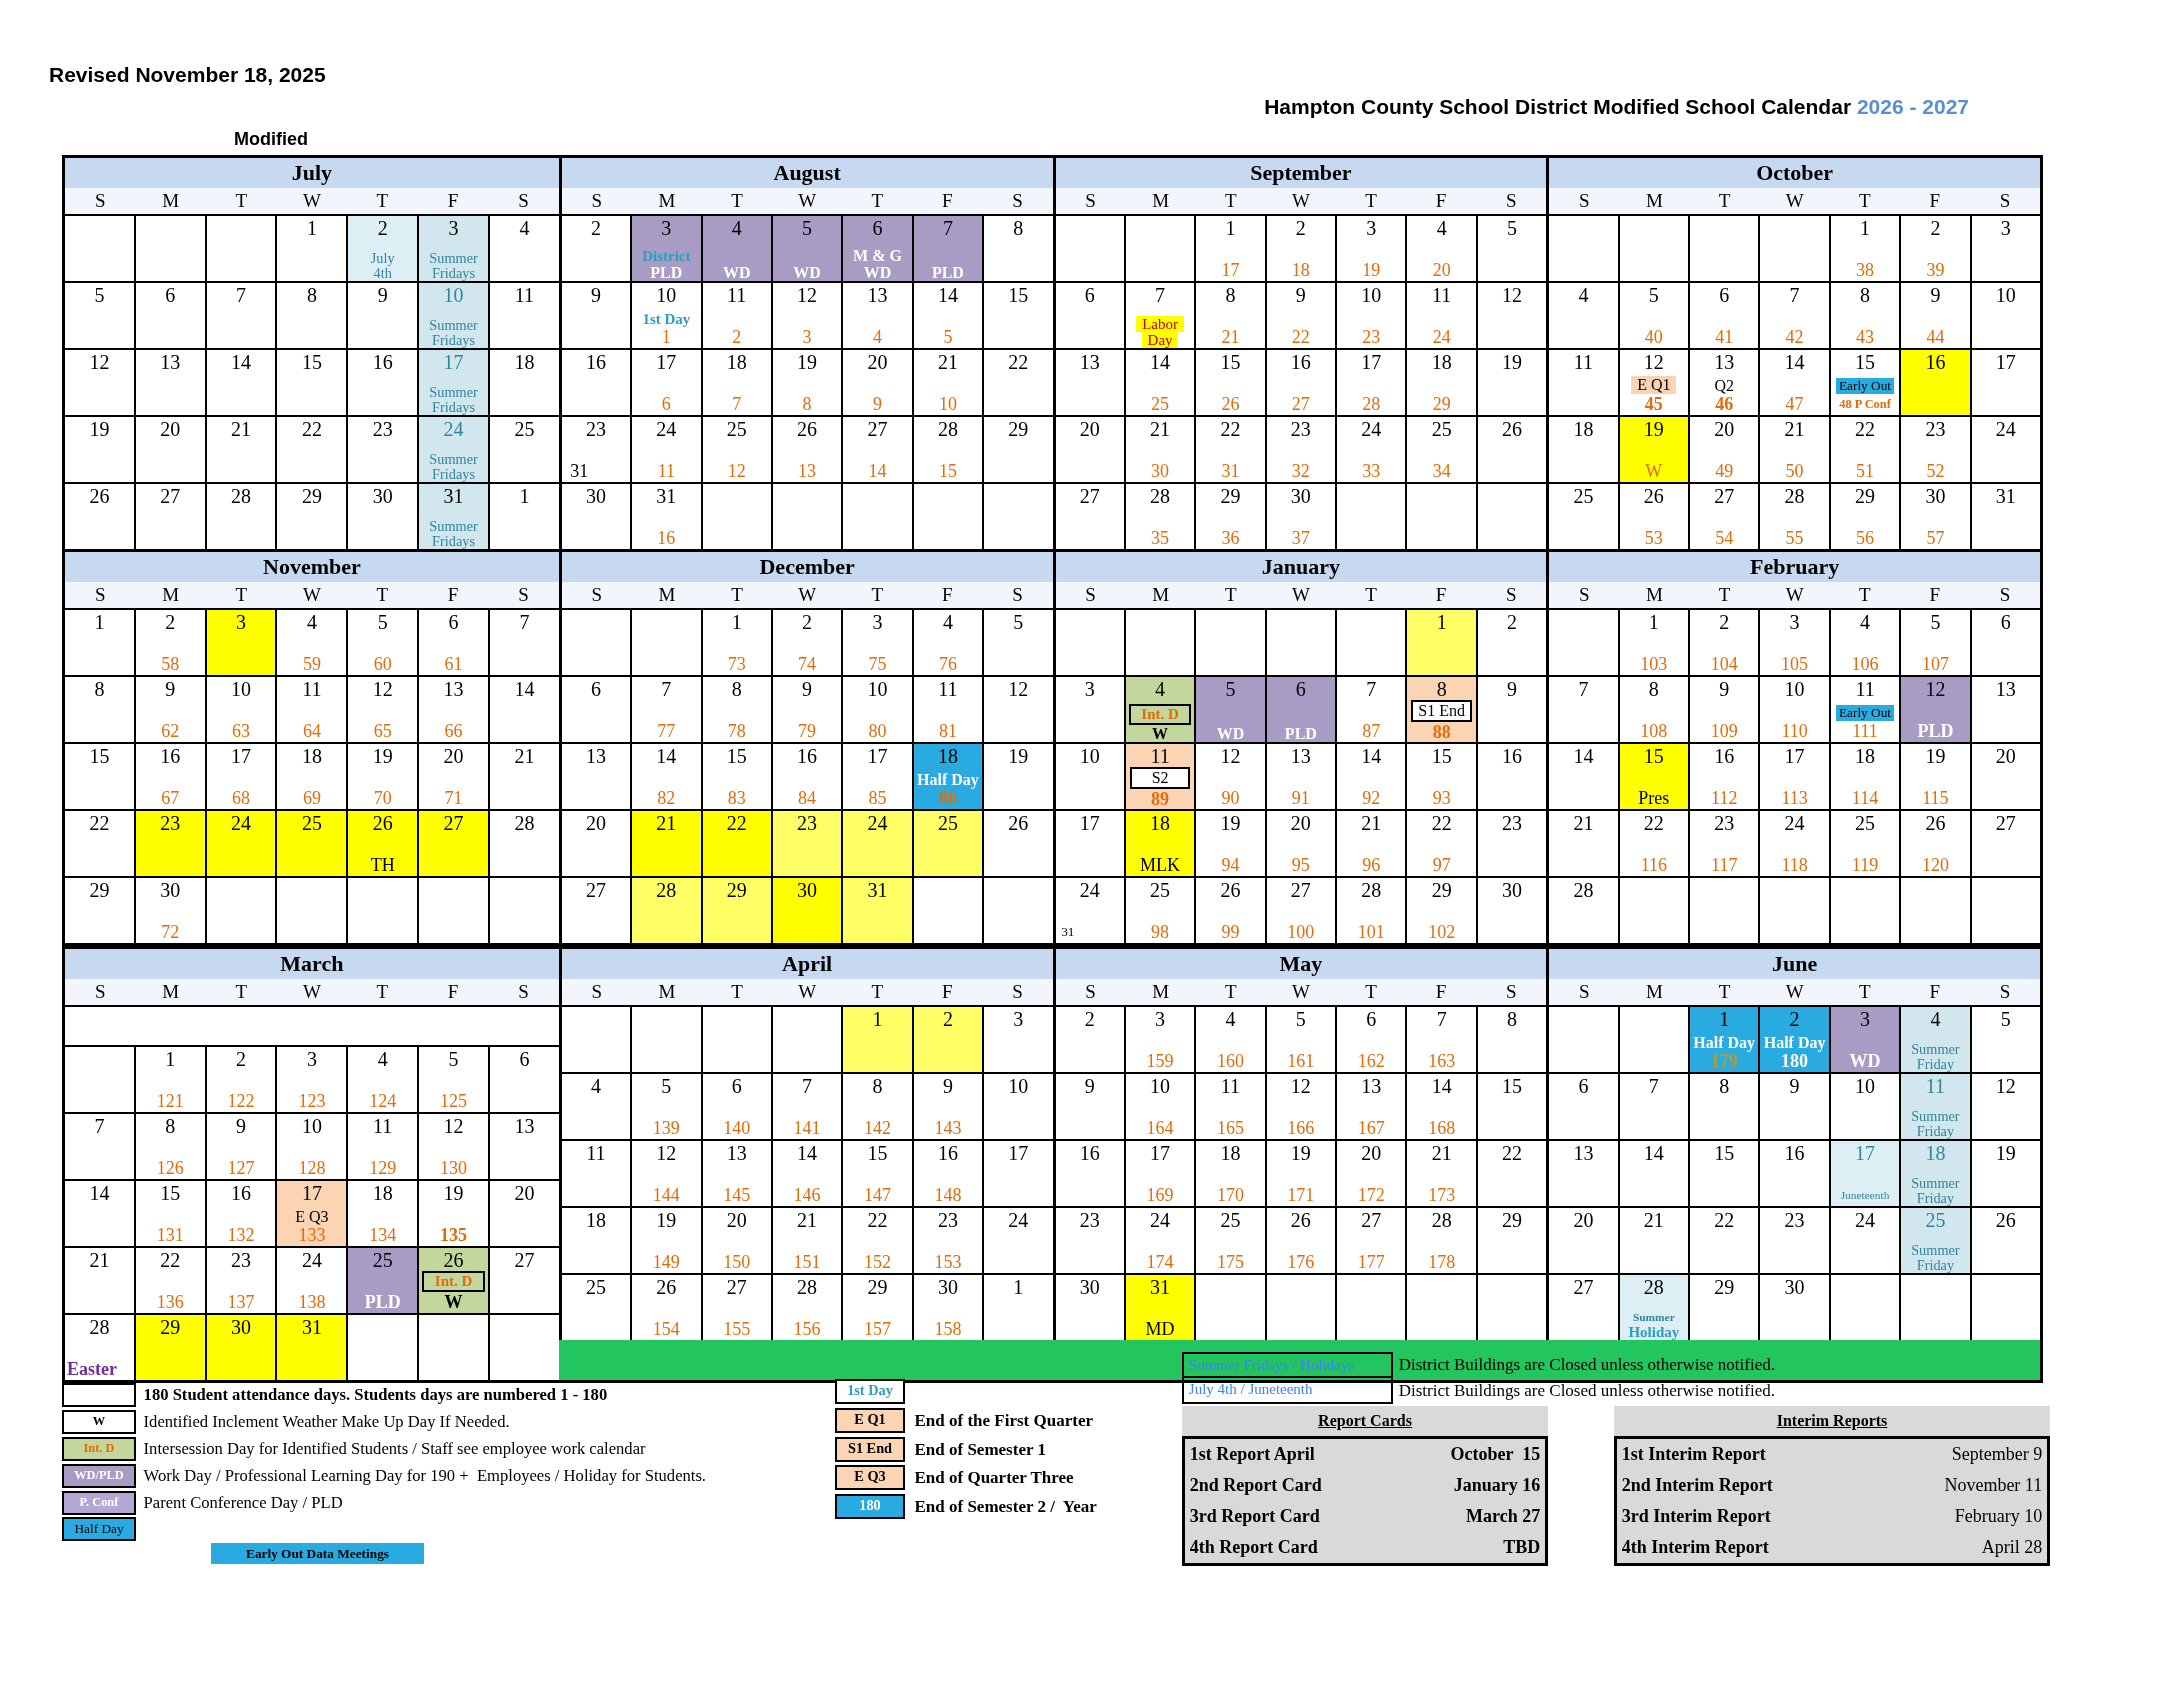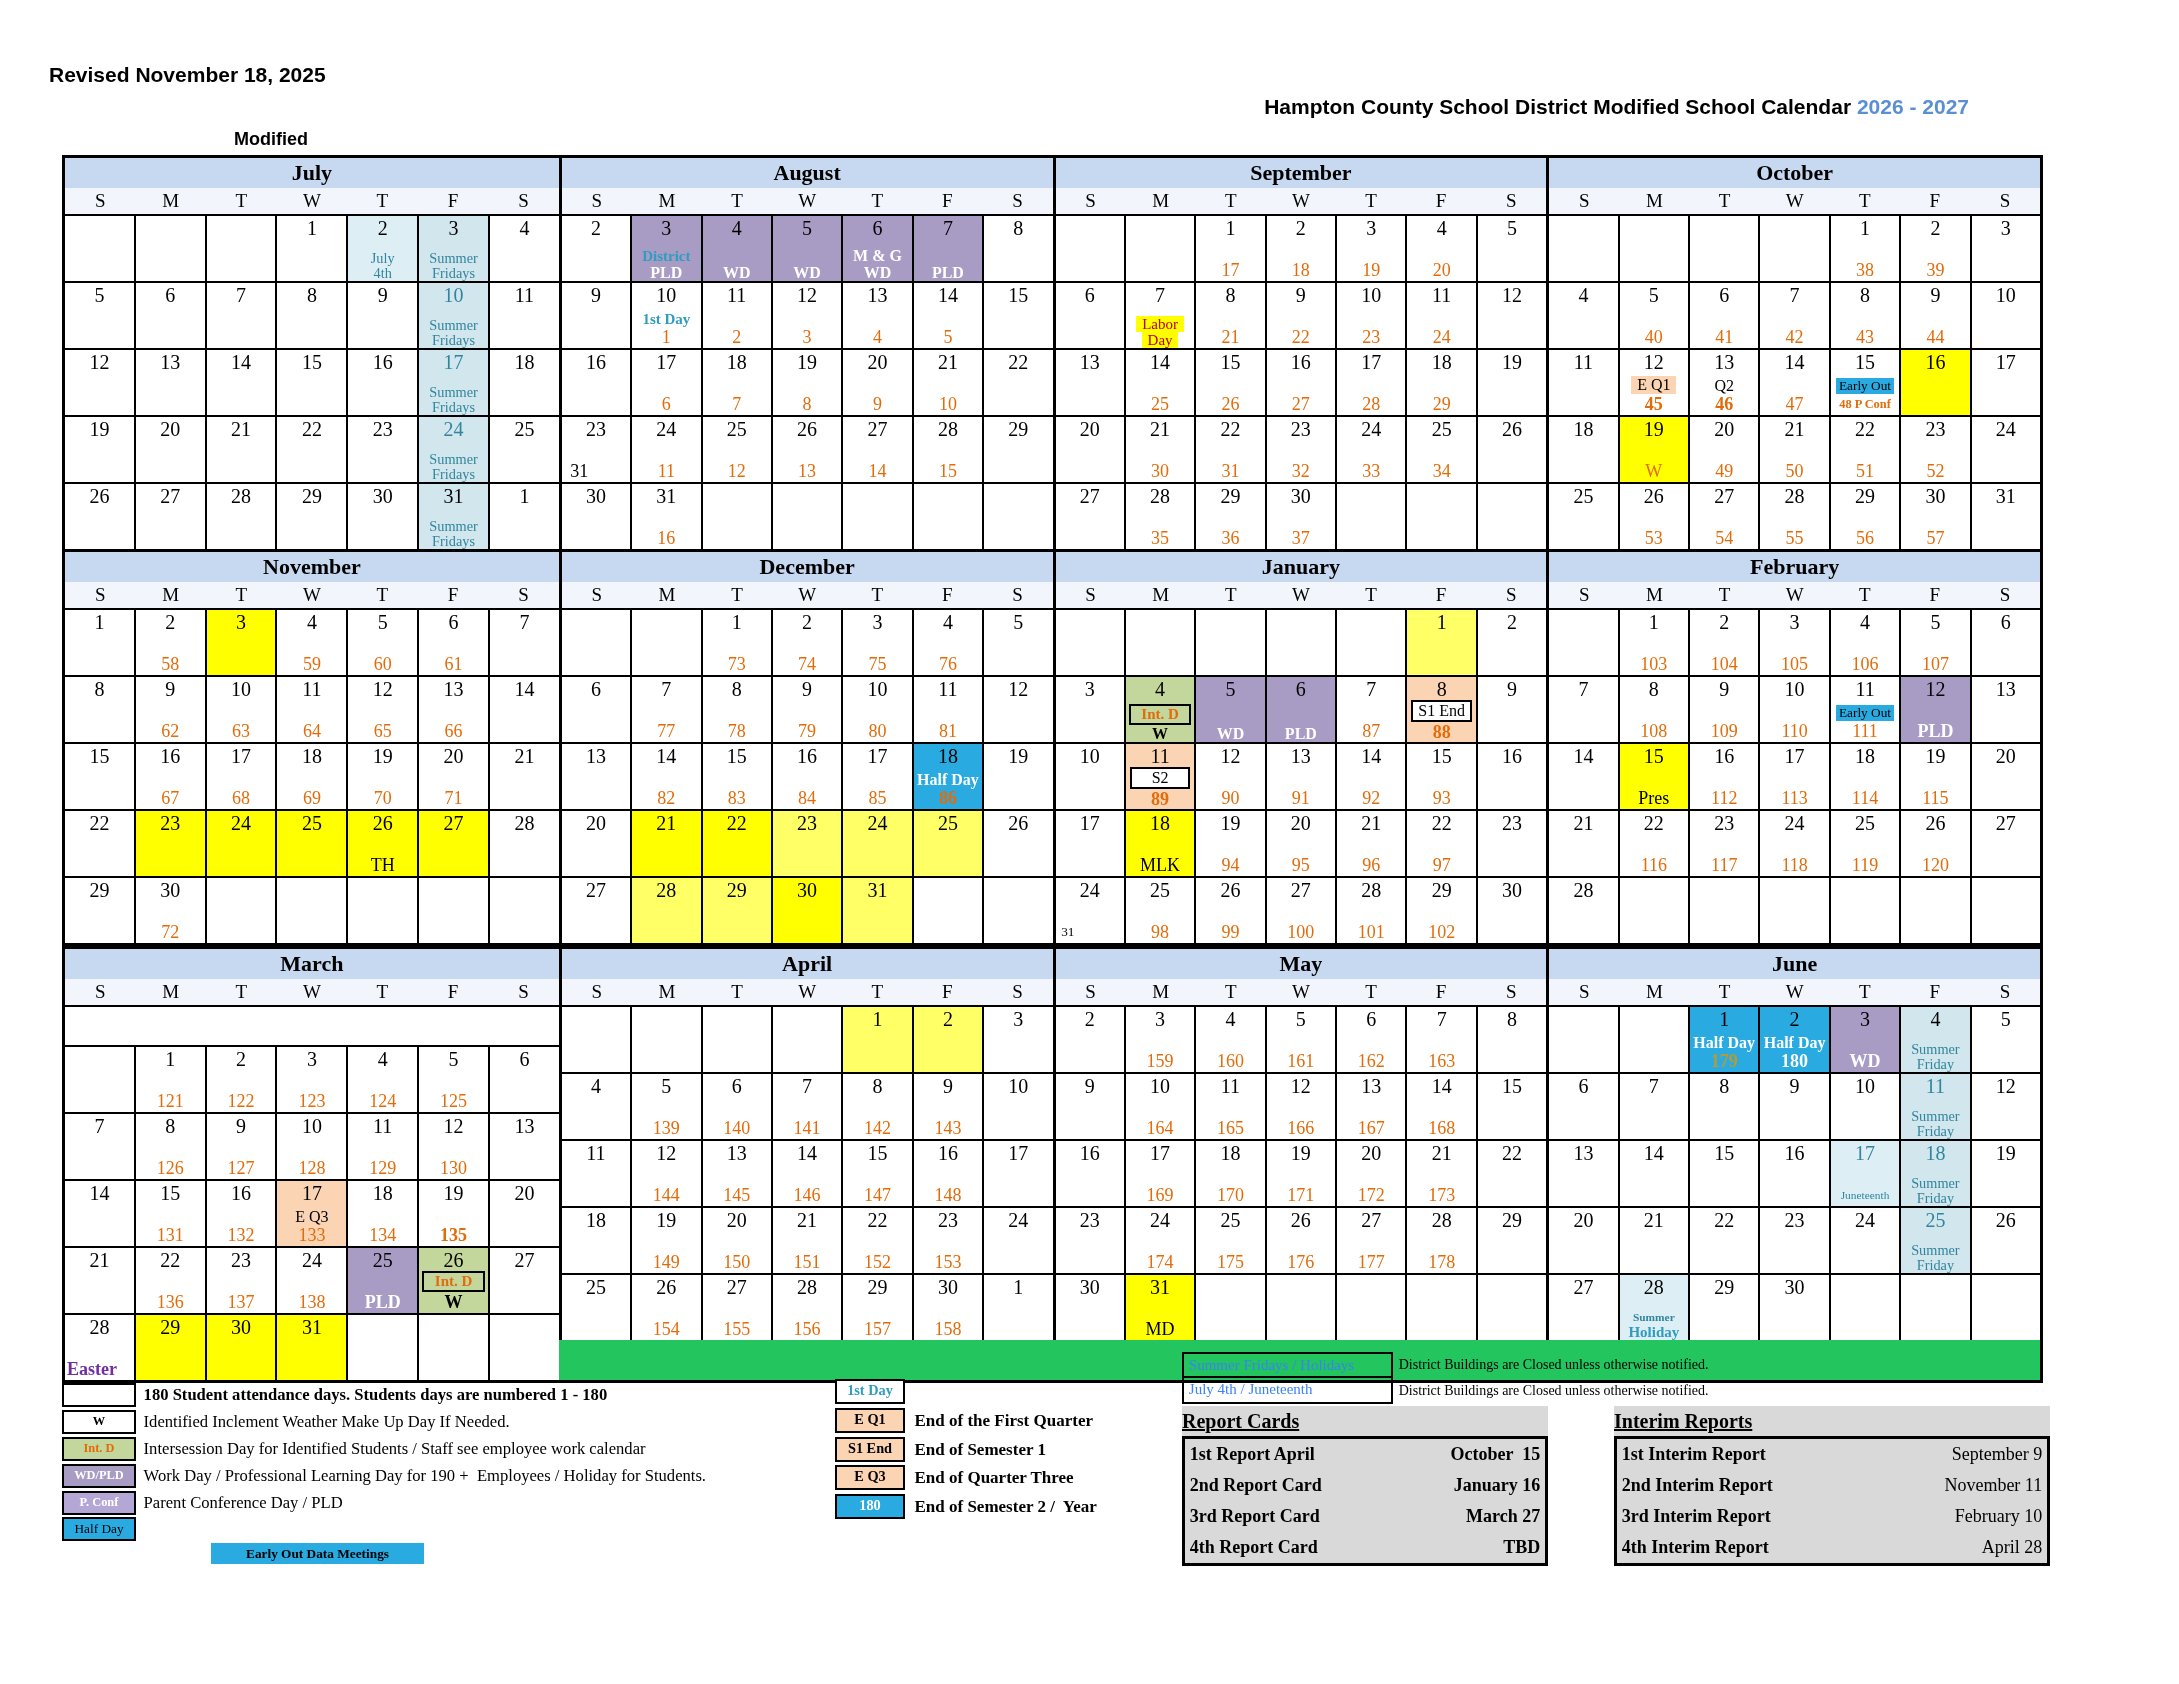--- a/index.html
+++ b/index.html
@@ -71,25 +71,25 @@
   .mchip{width:70px;height:25px;border:2.9px solid #000;box-sizing:border-box;text-align:center;
          font-size:14.3px;line-height:19px;font-weight:bold;background:#fff;flex:none;}
   .mchip.c-pe{background:#fbd4b4;} .mchip.c-bl{background:#29abe2;color:#fff;}
   .mchip.c-first{color:#2f9cc0;}
   .mdesc{margin-left:9.5px;font-weight:bold;font-size:17px;line-height:25px;white-space:pre;}
   #legendR{position:absolute;left:1182px;top:1352px;}
   .rrow{display:flex;height:26px;}
   .rchip{width:211px;height:26px;border:2.4px solid #000;box-sizing:border-box;color:#3b82f6;
          font-size:15px;line-height:22px;padding-left:4.8px;flex:none;}
   .rrow+.rrow .rchip{border-top:none;}
-  .rdesc{margin-left:5.7px;font-size:14px;line-height:26px;}
+  .rdesc{margin-left:5.7px;font-size:17px;line-height:26px;}
   .gpanel{position:absolute;background:#d9d9d9;}
   #rcards{left:1182px;top:1406px;width:366px;}
   #ireports{left:1614px;top:1406px;width:436px;}
-  .gtitle{font-weight:bold;font-size:20px;text-decoration:underline;height:30px;line-height:30px;}
+  .gtitle{text-align:center;font-weight:bold;font-size:16px;text-decoration:underline;height:30px;line-height:30px;}
   .gbox{border:3.8px solid #000;}
   .grow{display:flex;height:31px;padding:0 4.8px;}
   .glabel{flex:1;font-weight:bold;font-size:18px;line-height:31px;}
   .gval{font-size:18px;line-height:31px;white-space:pre;}
   .gval.bold{font-weight:bold;}
 </style>
 </head>
 <body>
 
 <div id="canvas">

